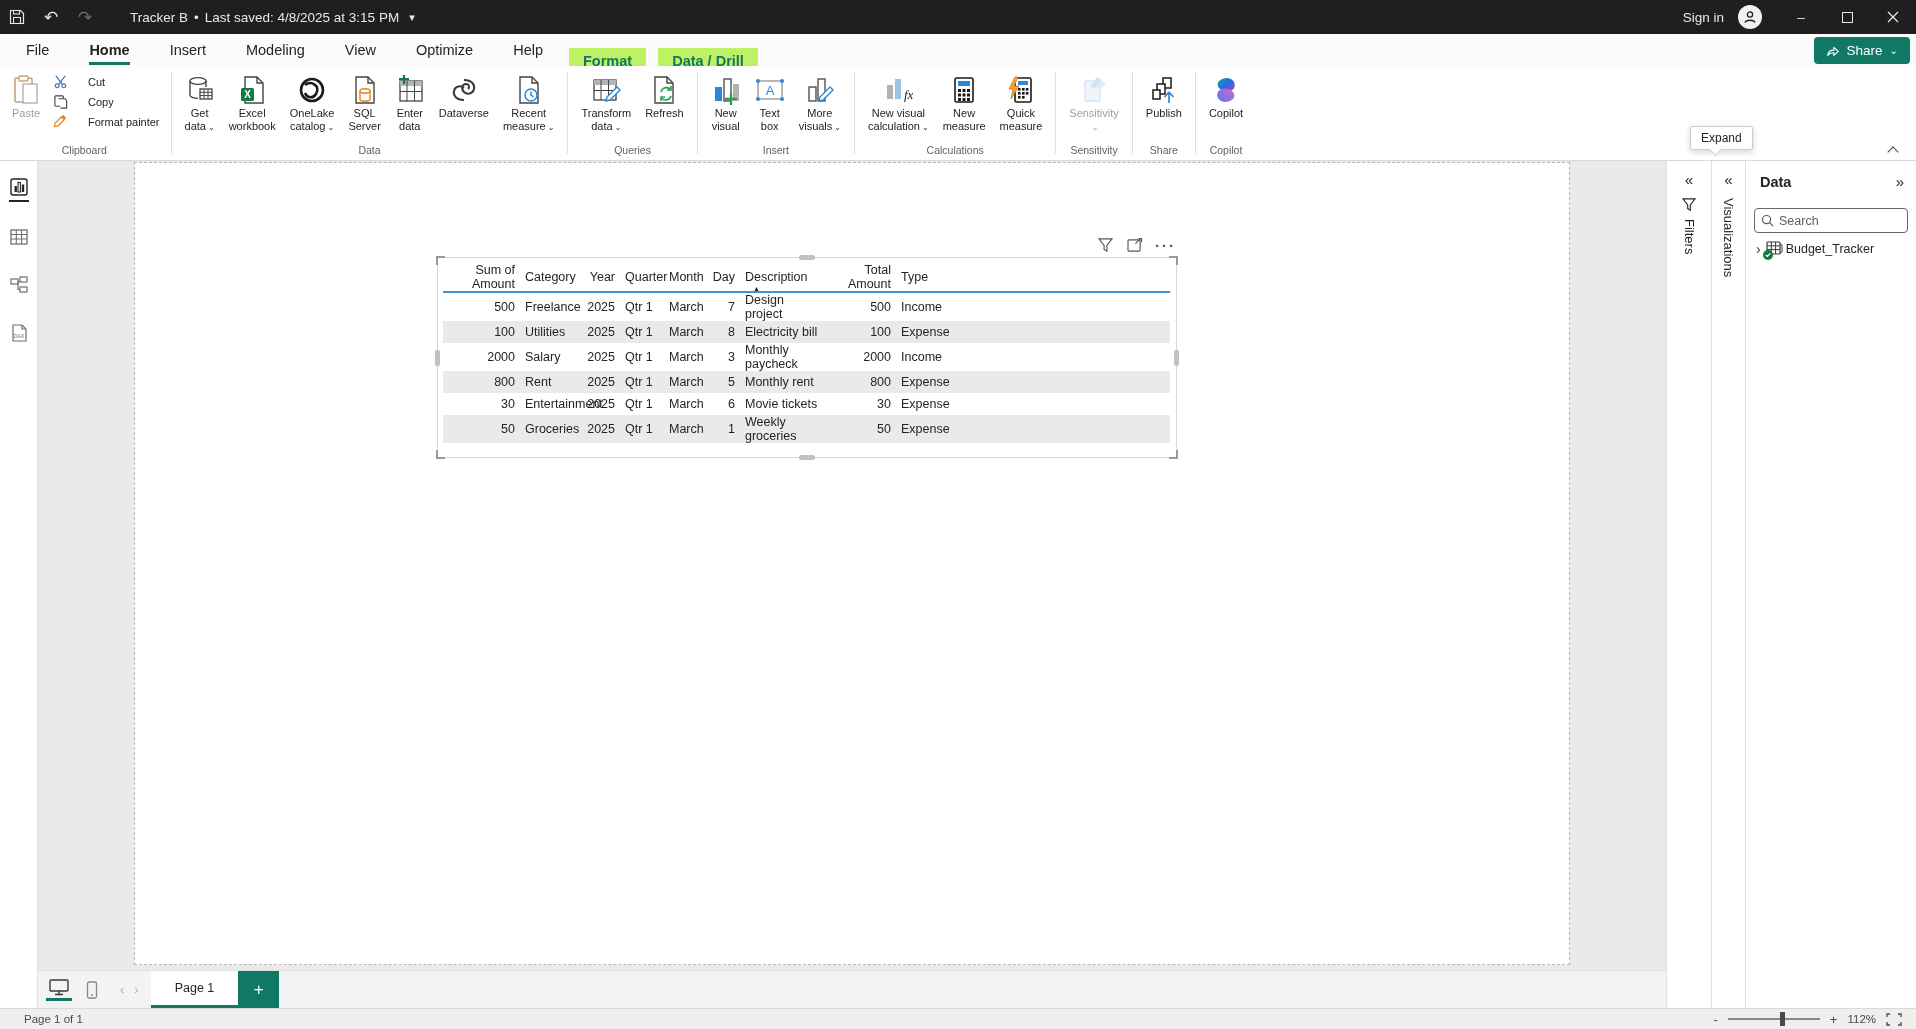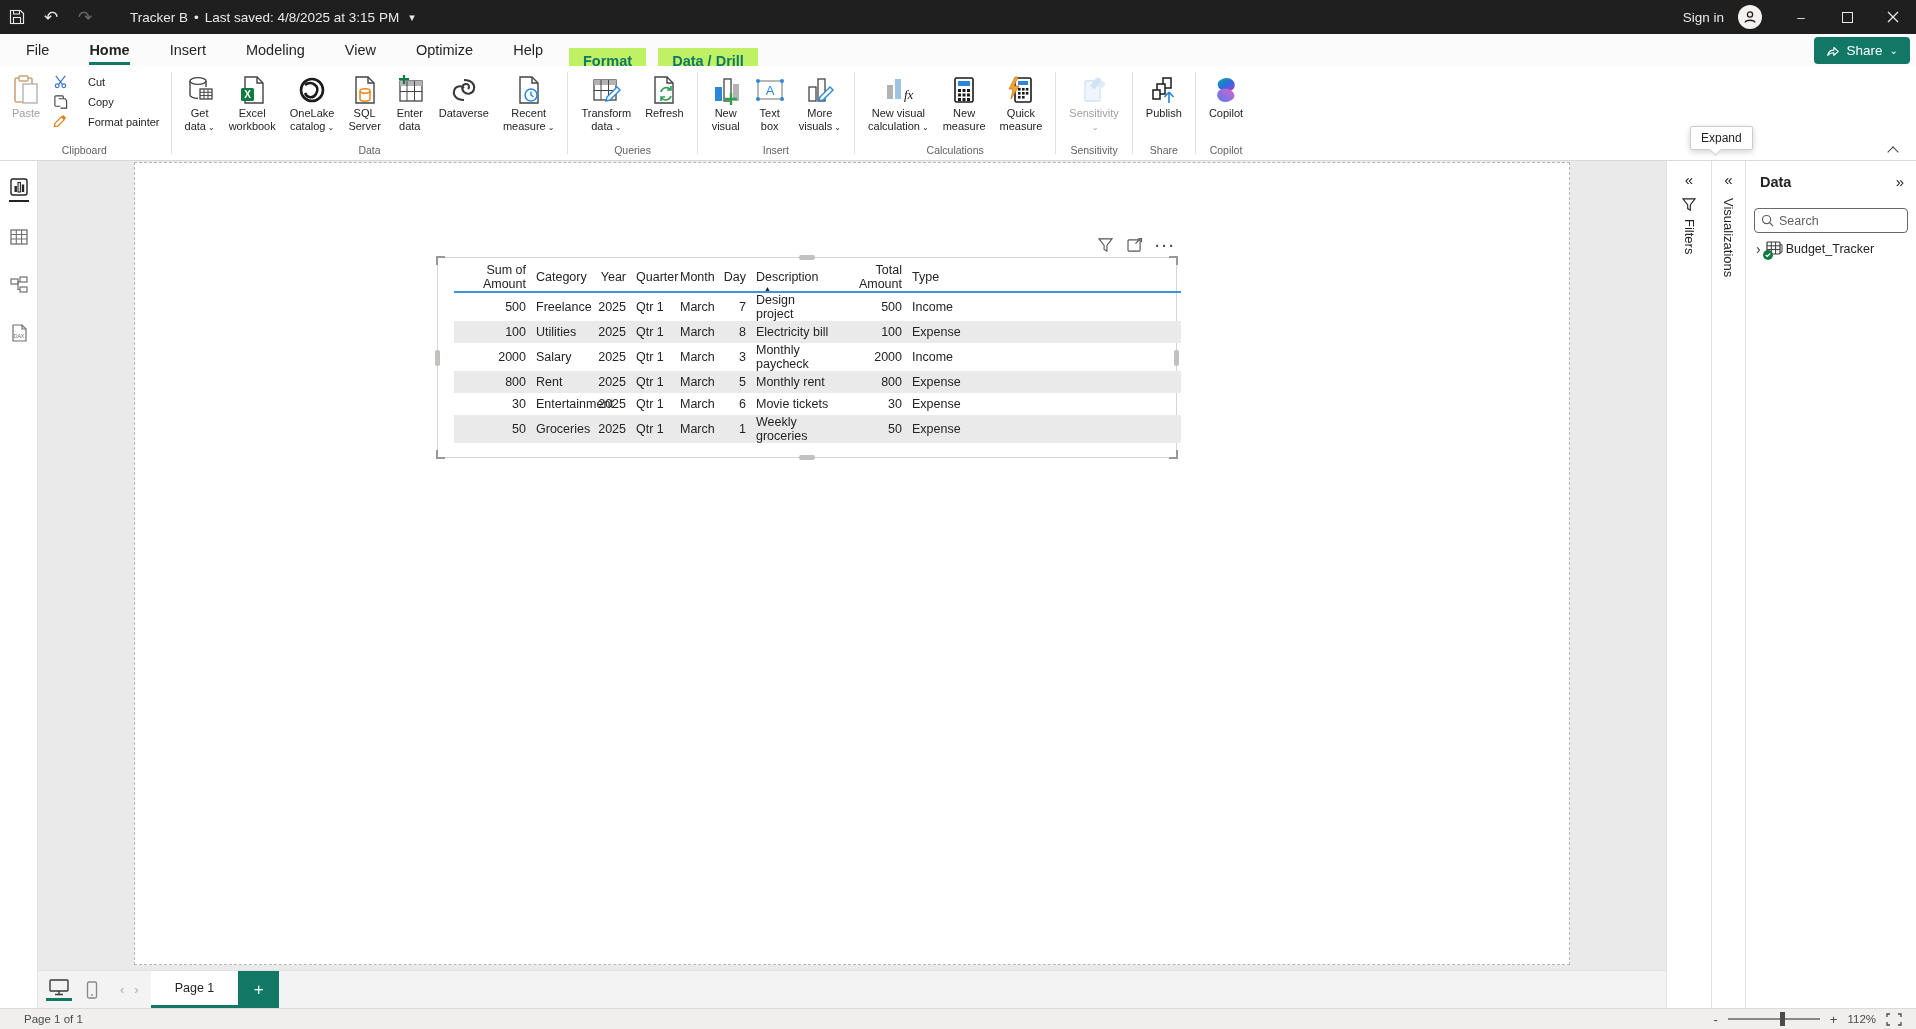--- a/index.html
+++ b/index.html
@@ -70,21 +70,21 @@
   .hnd.bottom { left:50%; bottom:-3px; width:16px; height:5px; margin-left:-8px; }
   .hnd.left { top:50%; left:-3px; width:5px; height:16px; margin-top:-8px; }
   .hnd.right { top:50%; right:-3px; width:5px; height:16px; margin-top:-8px; }
   .corner { position:absolute; width:9px; height:9px; }
   .corner.tl { left:-2px; top:-2px; border-left:2px solid #9a9896; border-top:2px solid #9a9896; }
   .corner.tr { right:-2px; top:-2px; border-right:2px solid #9a9896; border-top:2px solid #9a9896; }
   .corner.bl { left:-2px; bottom:-2px; border-left:2px solid #9a9896; border-bottom:2px solid #9a9896; }
   .corner.br { right:-2px; bottom:-2px; border-right:2px solid #9a9896; border-bottom:2px solid #9a9896; }
 
   
-  #data-table { position:absolute; left:16px; top:4px; width:727px; border-collapse:collapse; table-layout:fixed;
+  #data-table { position:absolute; left:5px; top:4px; width:727px; border-collapse:collapse; table-layout:fixed;
     font-size:12.5px; color:#252423; }
   #data-table th { font-weight:normal; height:30px; vertical-align:middle; border-bottom:2px solid #3b94d9; position:relative; }
   #data-table td { height:22px; vertical-align:middle; }
   #data-table tr.alt td { background:#eaeaea; }
   #data-table .r { text-align:right; padding-right:6px; }
   #data-table .l { text-align:left; padding-left:4px; }
   .sort-arrow { position:absolute; left:12px; bottom:-1px; font-size:7px; color:#252423; }
   col.c1{width:78px} col.c2{width:66px} col.c3{width:34px} col.c4{width:44px} col.c5{width:44px}
   col.c6{width:32px} col.c7{width:80px} col.c8{width:76px} col.c9{width:273px}
 

